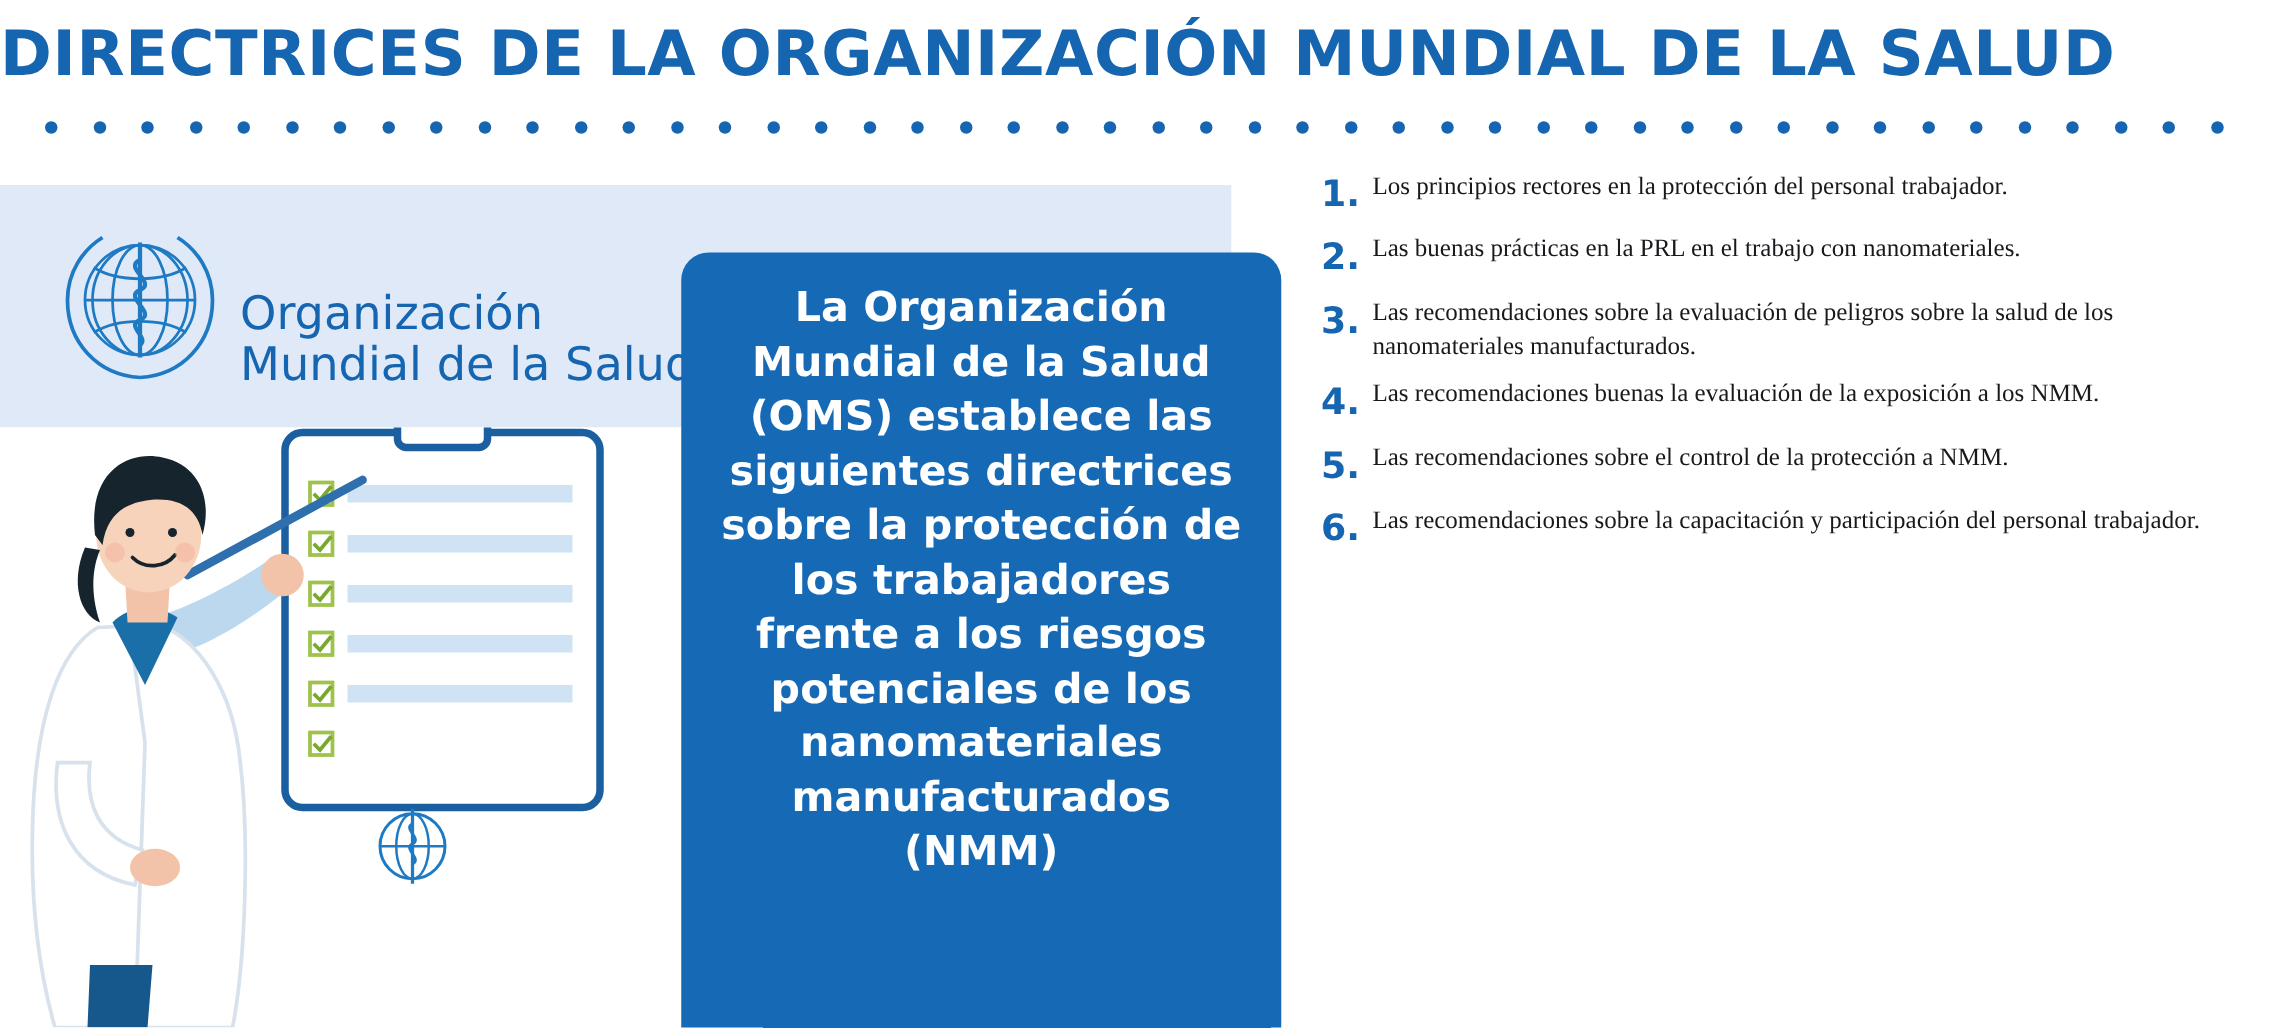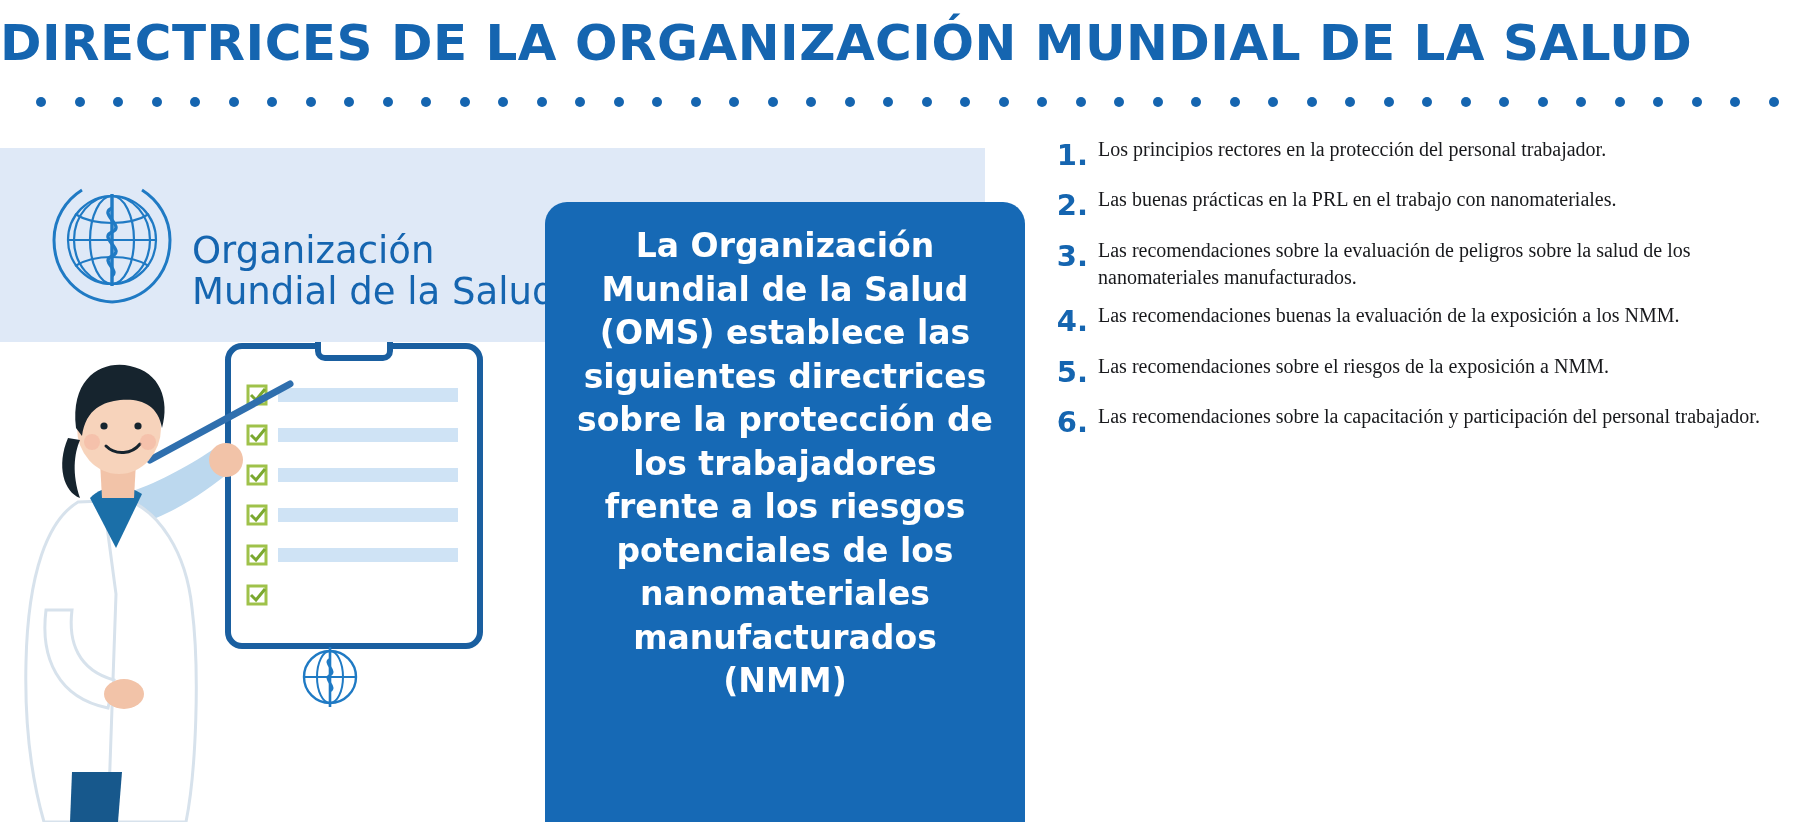--- a/index.html
+++ b/index.html
@@ -328,19 +328,19 @@
     <div class="guideline-item">
       <div class="guideline-num">3.</div>
       <div class="guideline-text">Las recomendaciones sobre la evaluación de peligros sobre la salud de los nanomateriales manufacturados.</div>
     </div>
     <div class="guideline-item">
       <div class="guideline-num">4.</div>
       <div class="guideline-text">Las recomendaciones buenas la evaluación de la exposición a los NMM.</div>
     </div>
     <div class="guideline-item">
       <div class="guideline-num">5.</div>
-      <div class="guideline-text">Las recomendaciones sobre el riesgos de la exposición a NMM.</div>
+      <div class="guideline-text">Las recomendaciones sobre el control de la protección a NMM.</div>
     </div>
     <div class="guideline-item">
       <div class="guideline-num">6.</div>
       <div class="guideline-text">Las recomendaciones sobre la capacitación y participación del personal trabajador.</div>
     </div>
   </div>
 
 </body></html>

